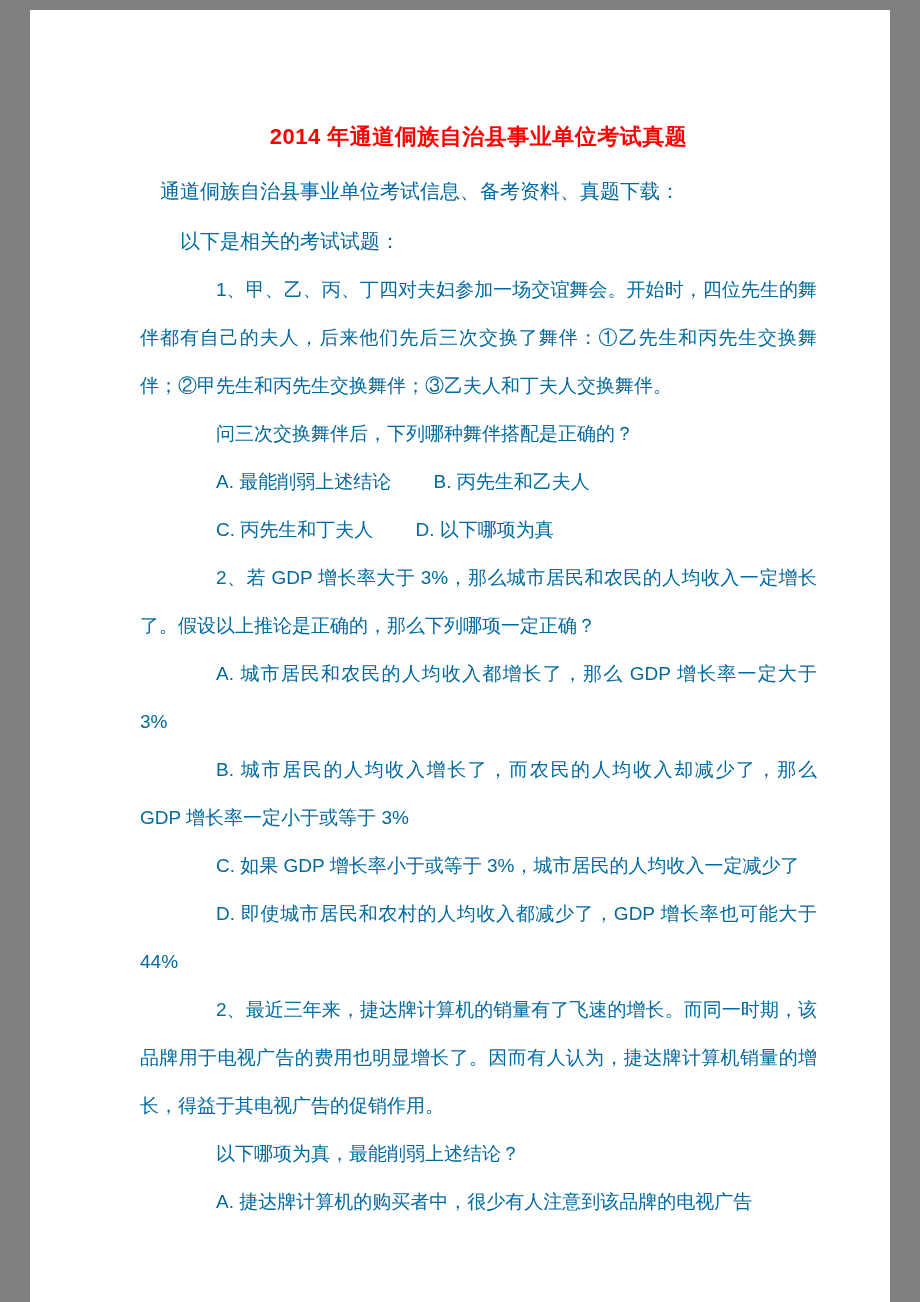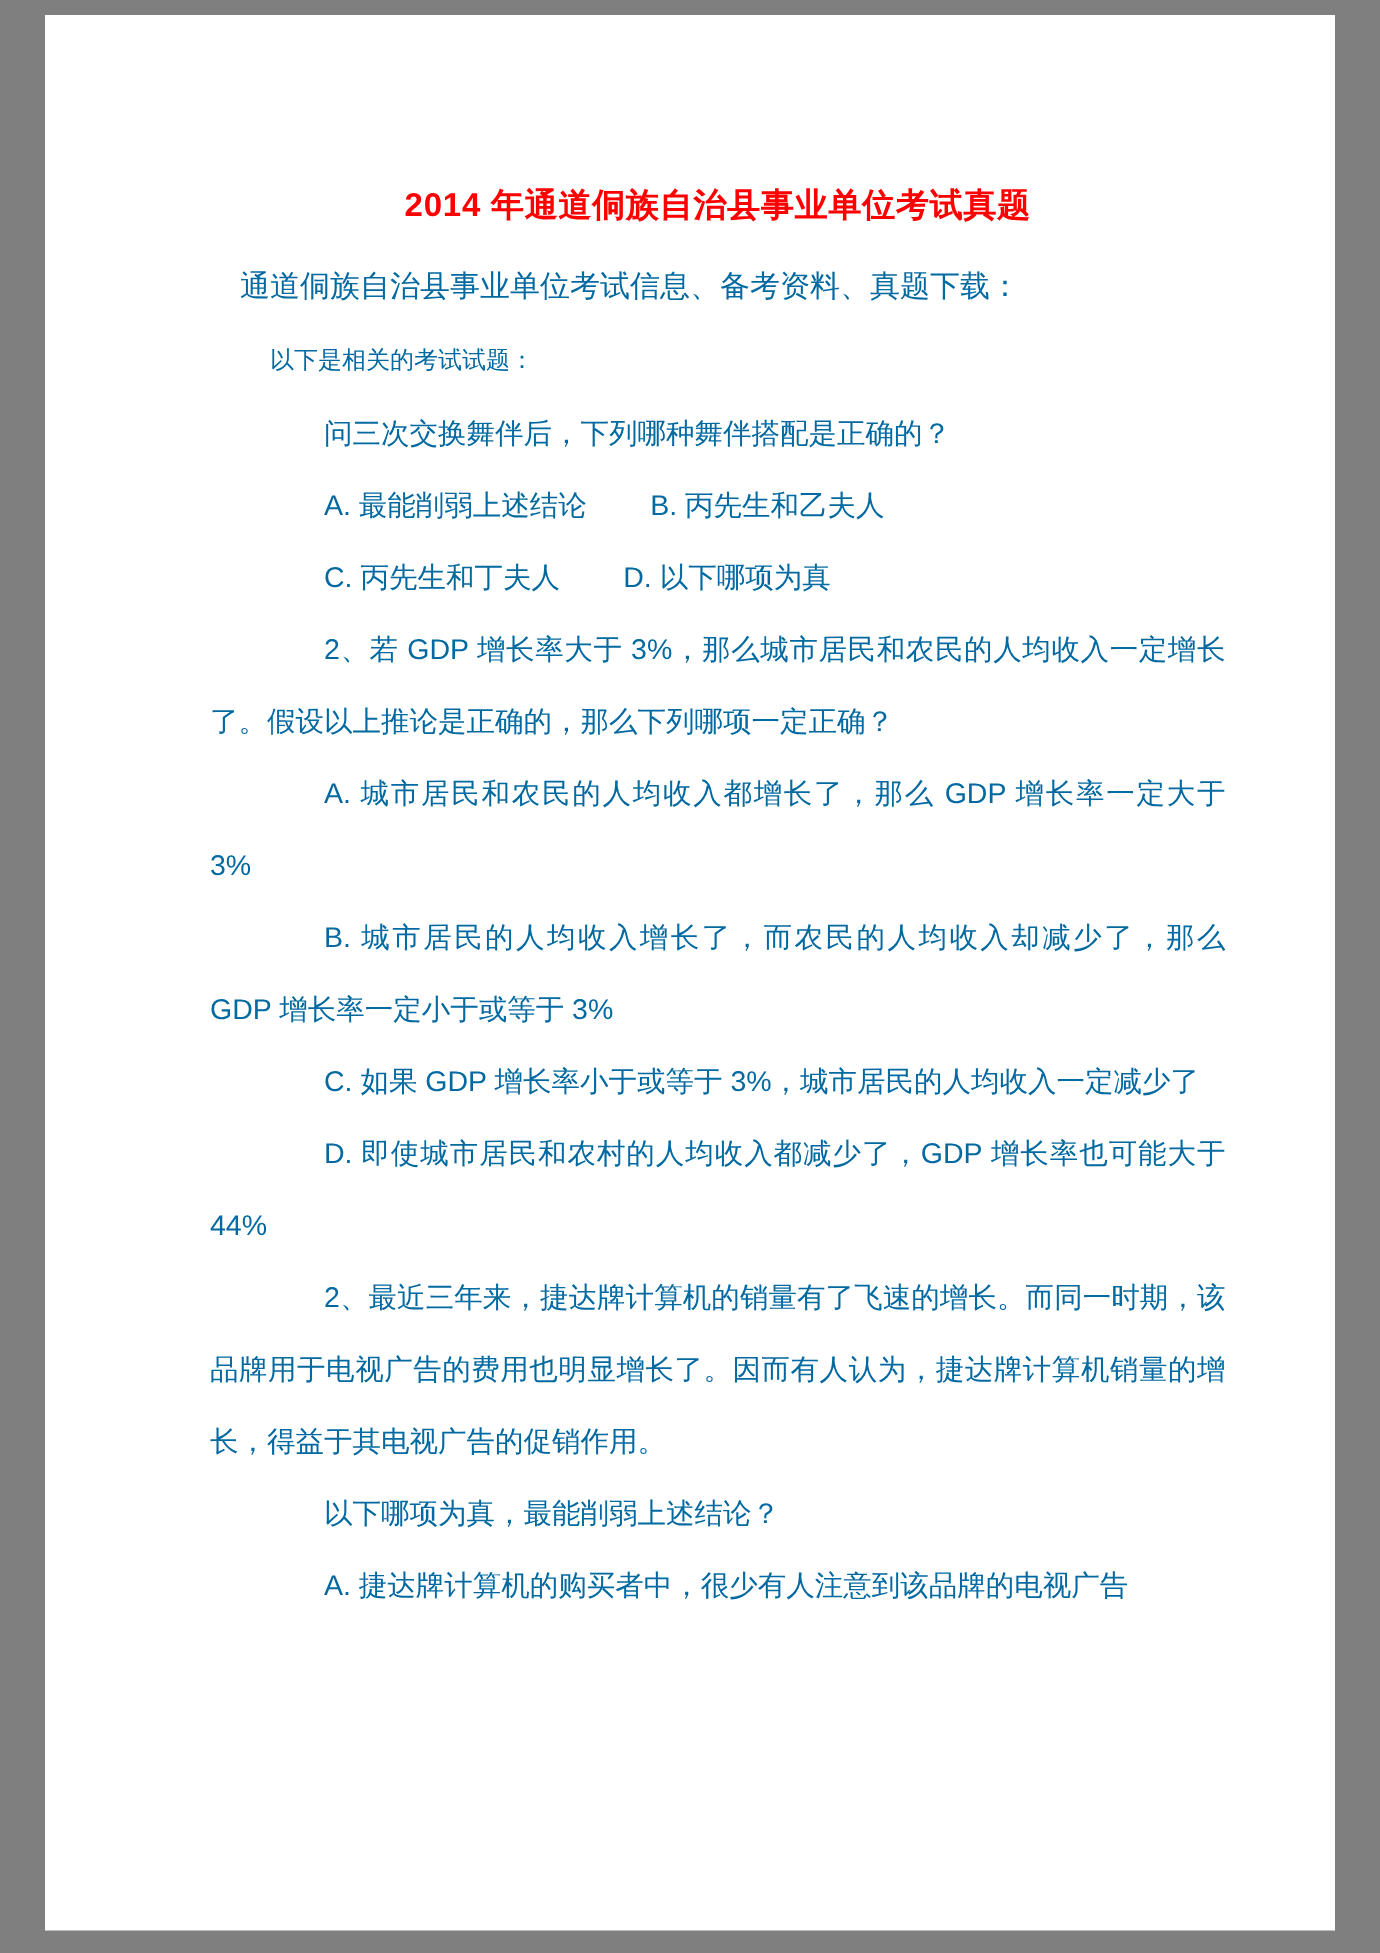--- a/index.html
+++ b/index.html
@@ -38,31 +38,32 @@
     color: #0369a1;
     text-align: justify;
     text-justify: inter-ideograph;
     white-space: pre-wrap;
     margin: 0;
   }
   .indent-small  { text-indent: 20px; }
   .indent-medium { text-indent: 40px; }
   .indent-large  { text-indent: 76px; }
   .size-large { font-size: 20px; line-height: 50px; }
-  .size-small { font-size: 16px; line-height: 50px; }
+  .size-small { font-size: 20px; line-height: 50px; }
 </style>
 </head>
 <body>
 
 <div class="desktop">
   <div class="page">
     <h1 class="doc-title">2014 年通道侗族自治县事业单位考试真题</h1>
     <div>
         <div class="para indent-small size-large">通道侗族自治县事业单位考试信息、备考资料、真题下载：</div>
         <div class="para indent-medium size-small">以下是相关的考试试题：</div>
+        <div class="para indent-large">1、甲、乙、丙、丁四对夫妇参加一场交谊舞会。开始时，四位先生的舞伴都有自己的夫人，后来他们先后三次交换了舞伴：①乙先生和丙先生交换舞伴；②甲先生和丙先生交换舞伴；③乙夫人和丁夫人交换舞伴。</div>
         <div class="para indent-large">问三次交换舞伴后，下列哪种舞伴搭配是正确的？</div>
         <div class="para indent-large">A. 最能削弱上述结论        B. 丙先生和乙夫人</div>
         <div class="para indent-large">C. 丙先生和丁夫人        D. 以下哪项为真</div>
         <div class="para indent-large">2、若 GDP 增长率大于 3%，那么城市居民和农民的人均收入一定增长了。假设以上推论是正确的，那么下列哪项一定正确？</div>
         <div class="para indent-large">A. 城市居民和农民的人均收入都增长了，那么 GDP 增长率一定大于 3%</div>
         <div class="para indent-large">B. 城市居民的人均收入增长了，而农民的人均收入却减少了，那么 GDP 增长率一定小于或等于 3%</div>
         <div class="para indent-large">C. 如果 GDP 增长率小于或等于 3%，城市居民的人均收入一定减少了</div>
         <div class="para indent-large">D. 即使城市居民和农村的人均收入都减少了，GDP 增长率也可能大于 44%</div>
         <div class="para indent-large">2、最近三年来，捷达牌计算机的销量有了飞速的增长。而同一时期，该品牌用于电视广告的费用也明显增长了。因而有人认为，捷达牌计算机销量的增长，得益于其电视广告的促销作用。</div>
         <div class="para indent-large">以下哪项为真，最能削弱上述结论？</div>

